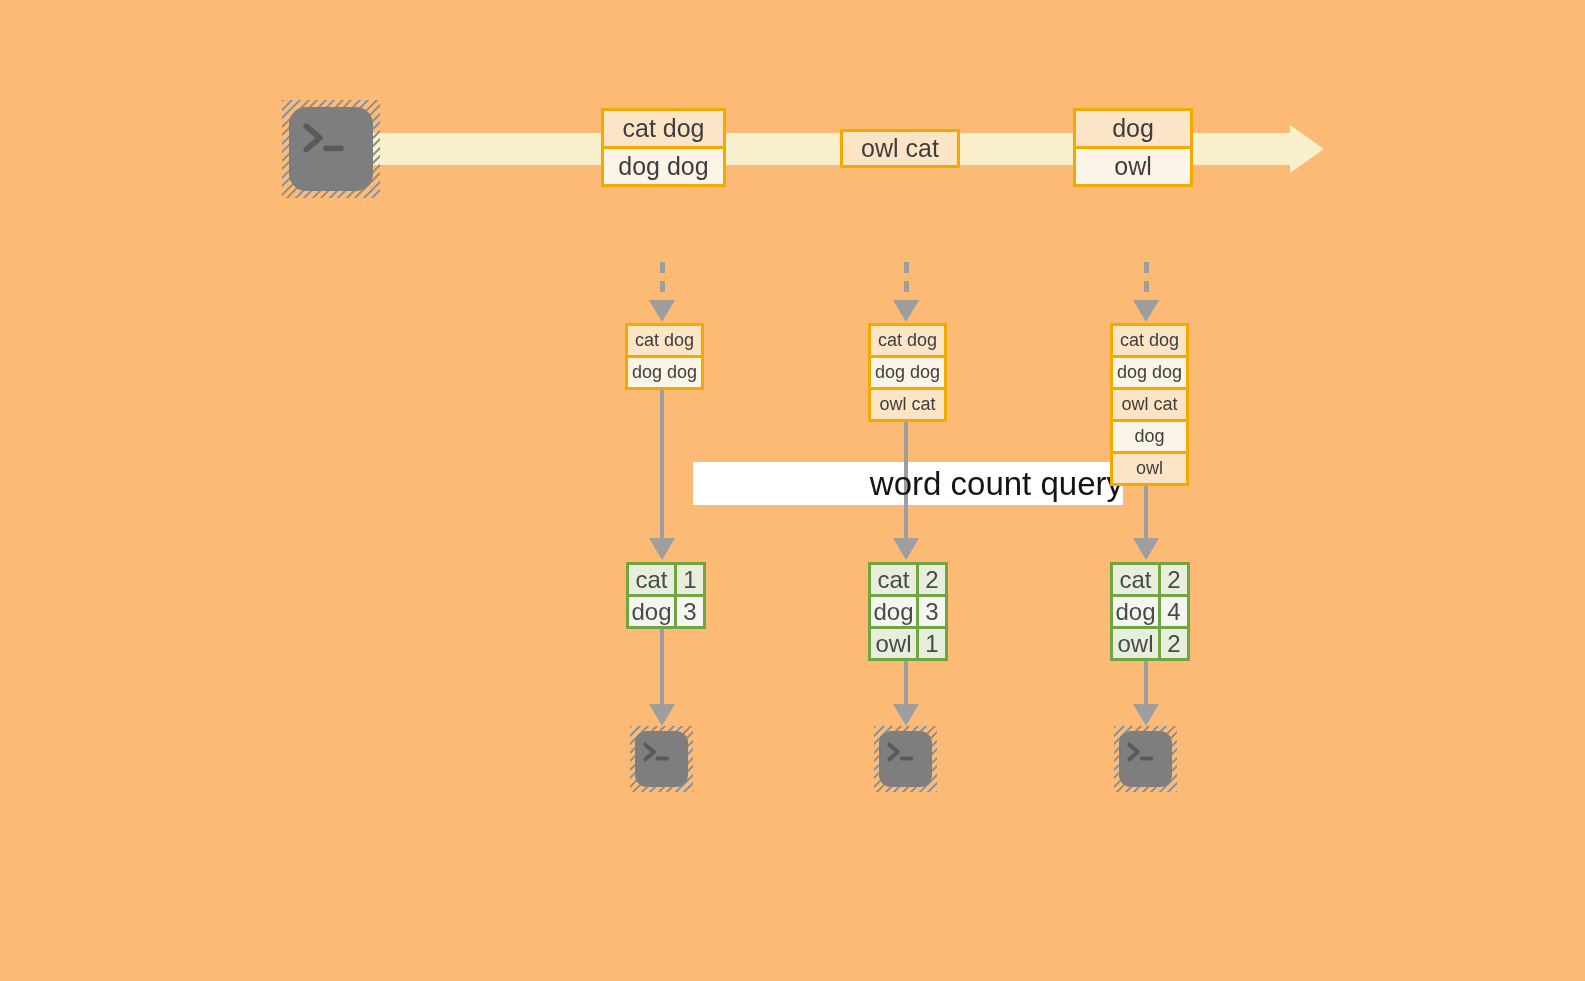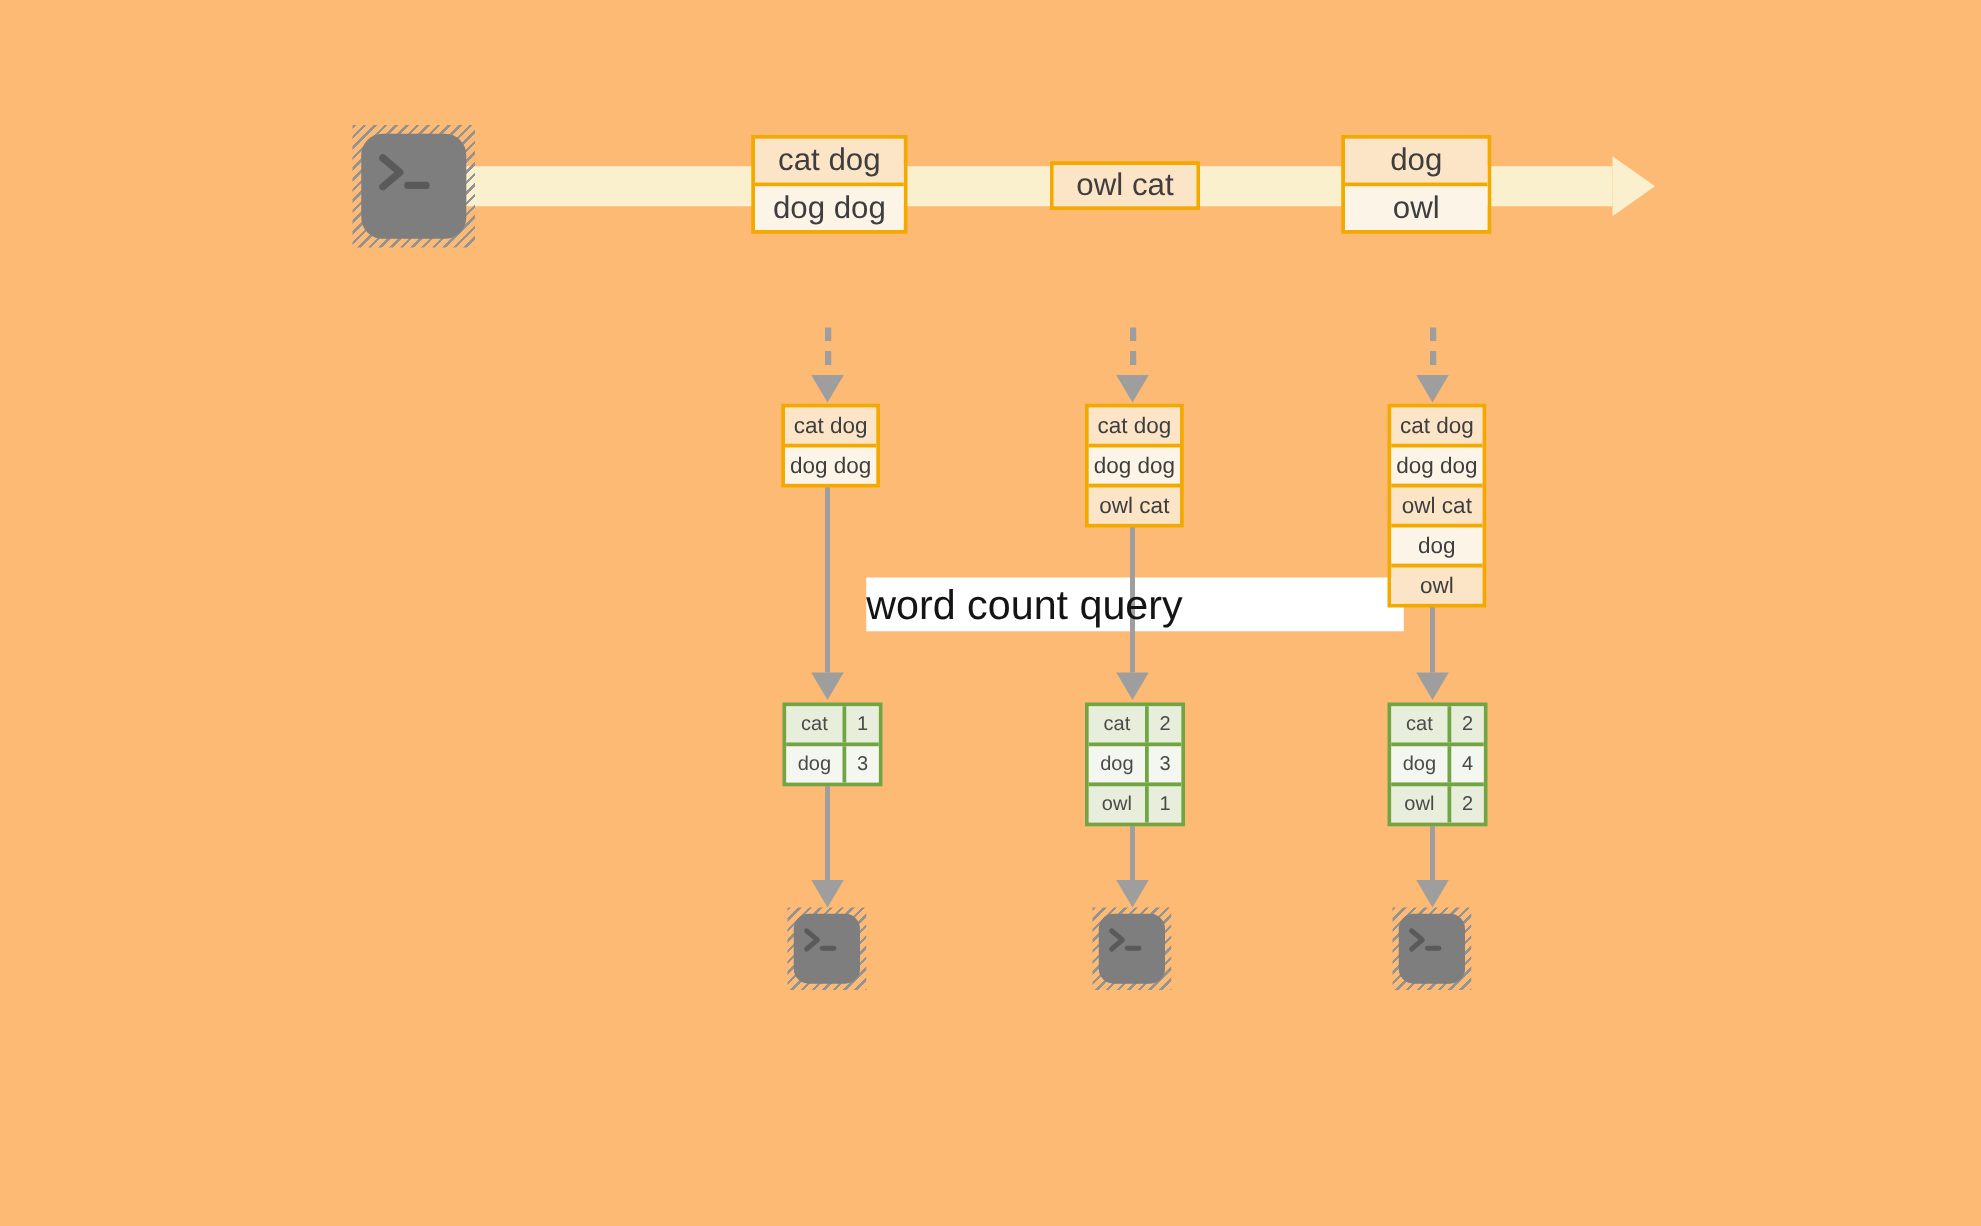--- a/index.html
+++ b/index.html
@@ -33,24 +33,24 @@
   .srow.light{background:#FDF4E8;}
   
   .vline{position:absolute;width:4px;background:#9E9E9E;z-index:2;}
   .vdash{position:absolute;width:5px;z-index:2;
     background:repeating-linear-gradient(to bottom,#9E9E9E 0 11px,transparent 11px 19px);}
   .ahead{position:absolute;width:0;height:0;z-index:2;
     border-left:13px solid transparent;border-right:13px solid transparent;border-top:22px solid #9E9E9E;}
   
   .qband{position:absolute;left:693px;top:462px;width:430px;height:43px;background:#ffffff;z-index:1;}
   .qlabel{position:absolute;left:693px;top:462px;width:430px;height:43px;line-height:43px;
-    text-align:left;font-size:33px;font-weight:300;color:#141414;z-index:3;}
+    text-align:right;font-size:33px;font-weight:300;color:#141414;z-index:3;}
   
   .tbl{position:absolute;width:74px;border:3px solid #6FA543;z-index:4;}
-  .trow{display:flex;height:29px;font-size:16px;font-weight:300;color:#4a4a4a;}
+  .trow{display:flex;height:29px;font-size:24px;font-weight:300;color:#4a4a4a;}
   .trow + .trow{border-top:3px solid #6FA543;}
   .trow.greenfill{background:#E7EEDC;}
   .trow.whitefill{background:#F4F7EF;}
   .tword{flex:0 0 45px;display:flex;align-items:center;justify-content:center;border-right:3px solid #6FA543;}
   .tval{flex:1;display:flex;align-items:center;justify-content:center;}
 </style>
 </head>
 <body>
 
 <div class="canvas">

